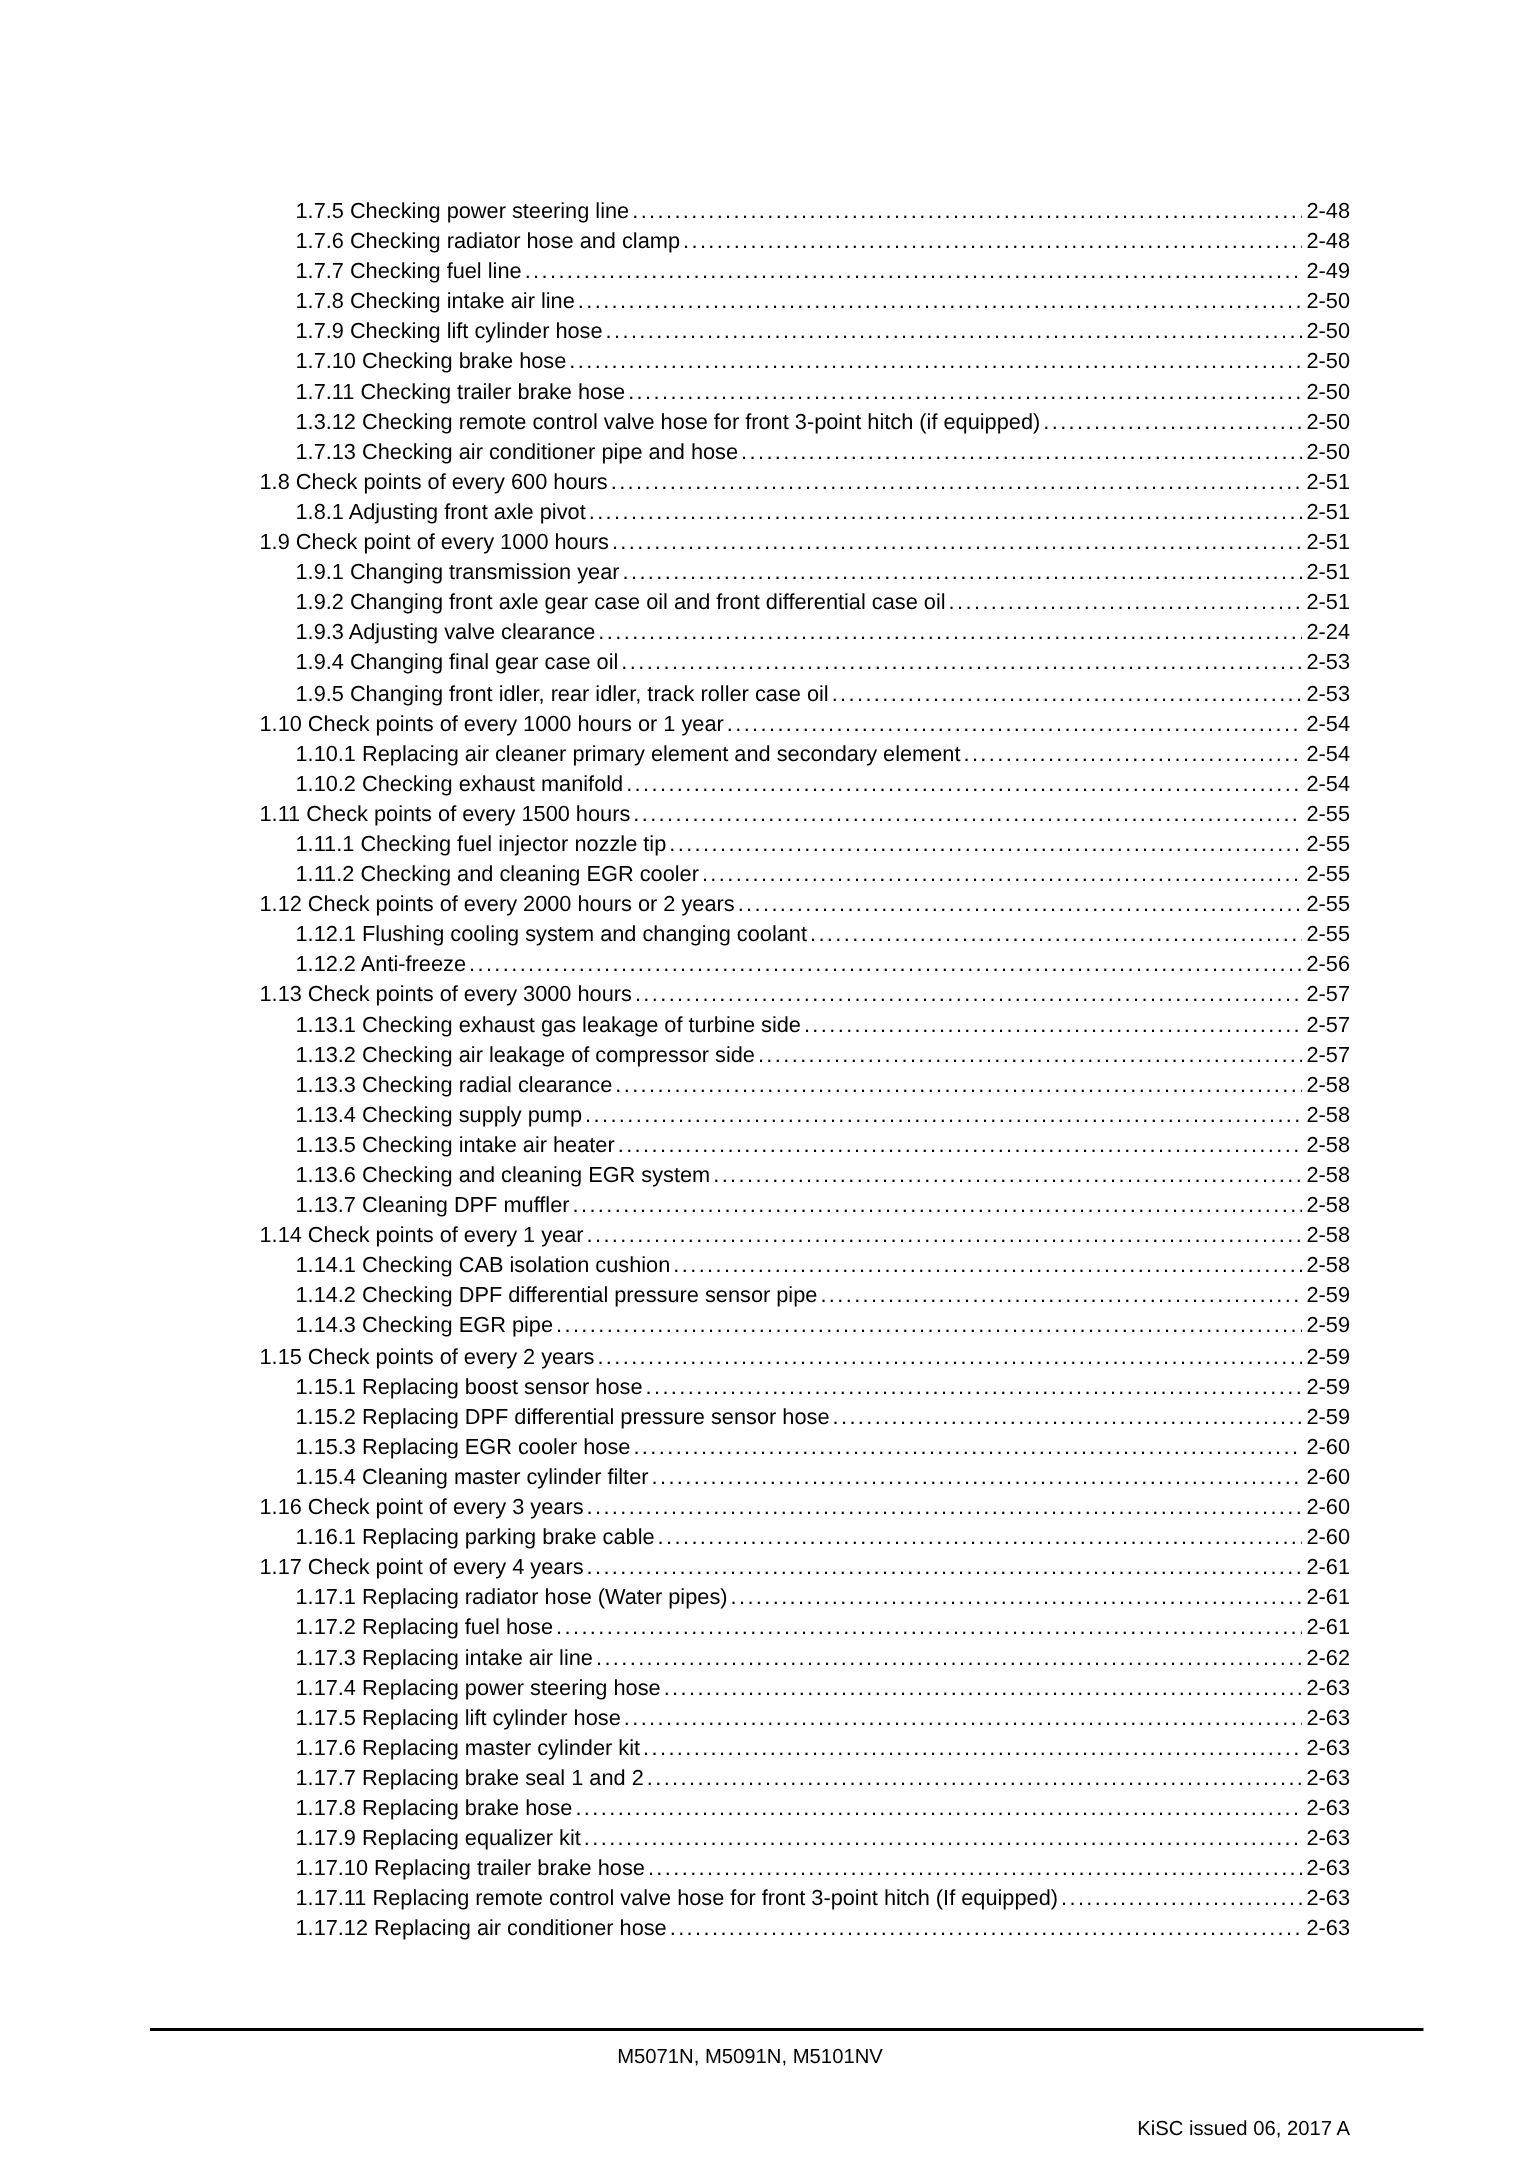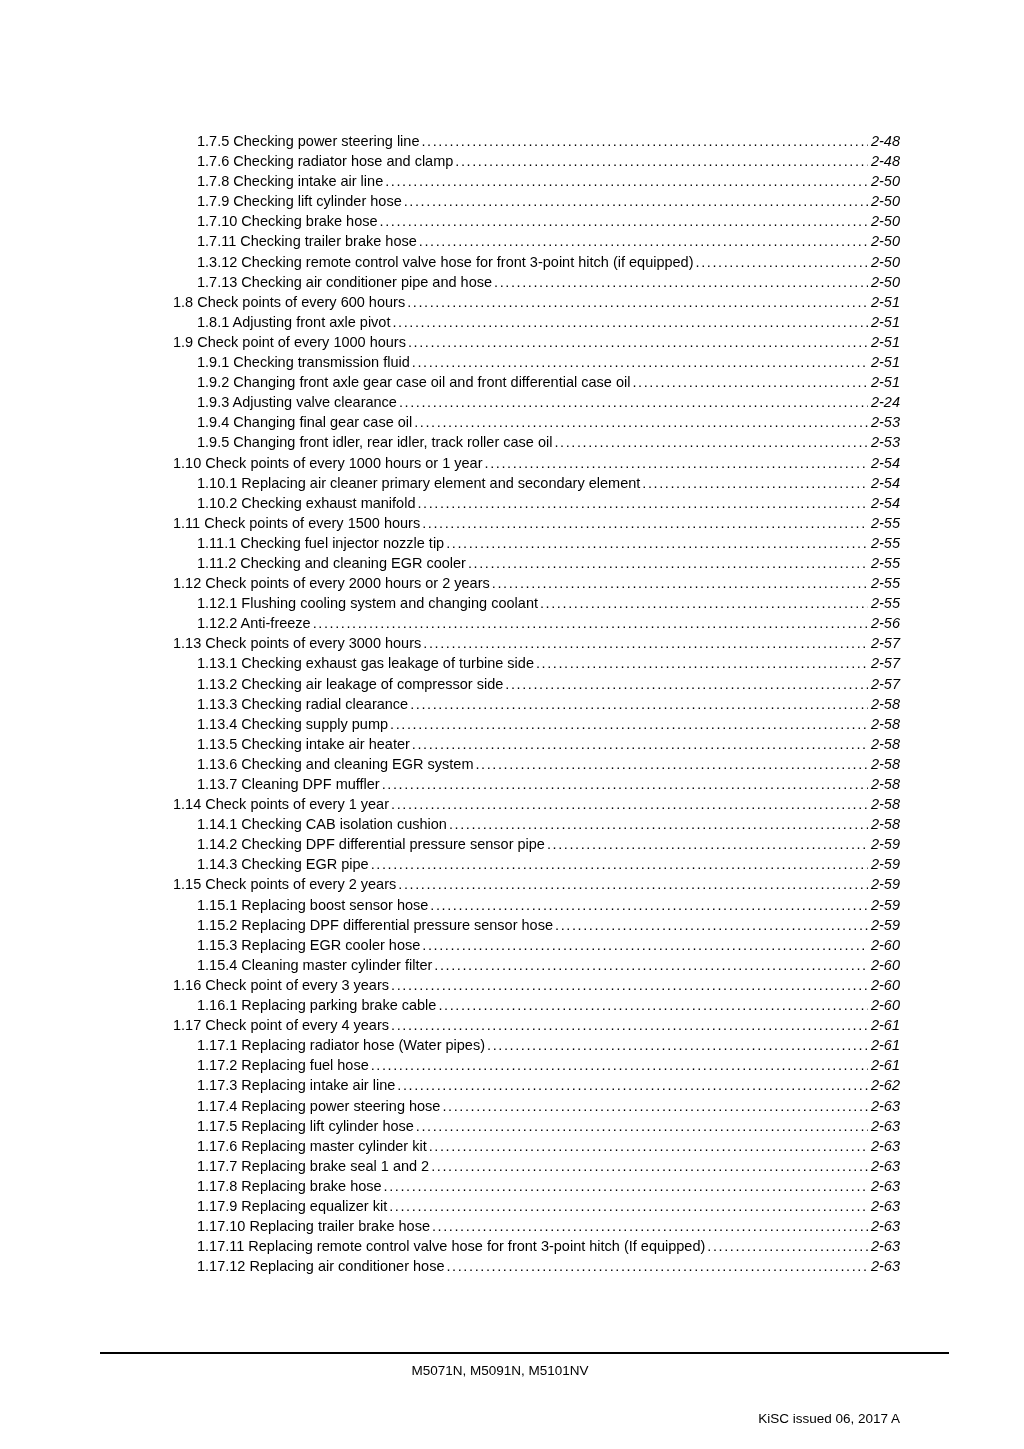--- a/index.html
+++ b/index.html
@@ -43,21 +43,20 @@
   }
   .toc-leader::after {
     content: "............................................................................................................................................................................................................................";
     letter-spacing: 1.6px;
     white-space: nowrap;
     font-size: 14.5px;
   }
   .toc-page {
     flex: 0 0 auto;
     text-align: left;
-    font-style: italic;
   }
   .footer-rule {
     position: absolute;
     top: 1352px;
     left: 100px;
     width: 875px;
     height: 2px;
     background: #000000;
   }
   .footer-row {
@@ -88,20 +87,25 @@
     <span class="toc-title">1.7.5 Checking power steering line</span>
     <span class="toc-leader"></span>
     <span class="toc-page">2-48</span>
   </div>
       <div class="toc-entry level-3">
     <span class="toc-title">1.7.6 Checking radiator hose and clamp</span>
     <span class="toc-leader"></span>
     <span class="toc-page">2-48</span>
   </div>
       <div class="toc-entry level-3">
+    <span class="toc-title">1.7.7 Checking fuel line</span>
+    <span class="toc-leader"></span>
+    <span class="toc-page">2-49</span>
+  </div>
+      <div class="toc-entry level-3">
     <span class="toc-title">1.7.8 Checking intake air line</span>
     <span class="toc-leader"></span>
     <span class="toc-page">2-50</span>
   </div>
       <div class="toc-entry level-3">
     <span class="toc-title">1.7.9 Checking lift cylinder hose</span>
     <span class="toc-leader"></span>
     <span class="toc-page">2-50</span>
   </div>
       <div class="toc-entry level-3">
@@ -133,21 +137,21 @@
     <span class="toc-title">1.8.1 Adjusting front axle pivot</span>
     <span class="toc-leader"></span>
     <span class="toc-page">2-51</span>
   </div>
       <div class="toc-entry level-2">
     <span class="toc-title">1.9 Check point of every 1000 hours</span>
     <span class="toc-leader"></span>
     <span class="toc-page">2-51</span>
   </div>
       <div class="toc-entry level-3">
-    <span class="toc-title">1.9.1 Checking transmission fluid</span>
+    <span class="toc-title">1.9.1 Changing transmission year</span>
     <span class="toc-leader"></span>
     <span class="toc-page">2-51</span>
   </div>
       <div class="toc-entry level-3">
     <span class="toc-title">1.9.2 Changing front axle gear case oil and front differential case oil</span>
     <span class="toc-leader"></span>
     <span class="toc-page">2-51</span>
   </div>
       <div class="toc-entry level-3">
     <span class="toc-title">1.9.3 Adjusting valve clearance</span>

